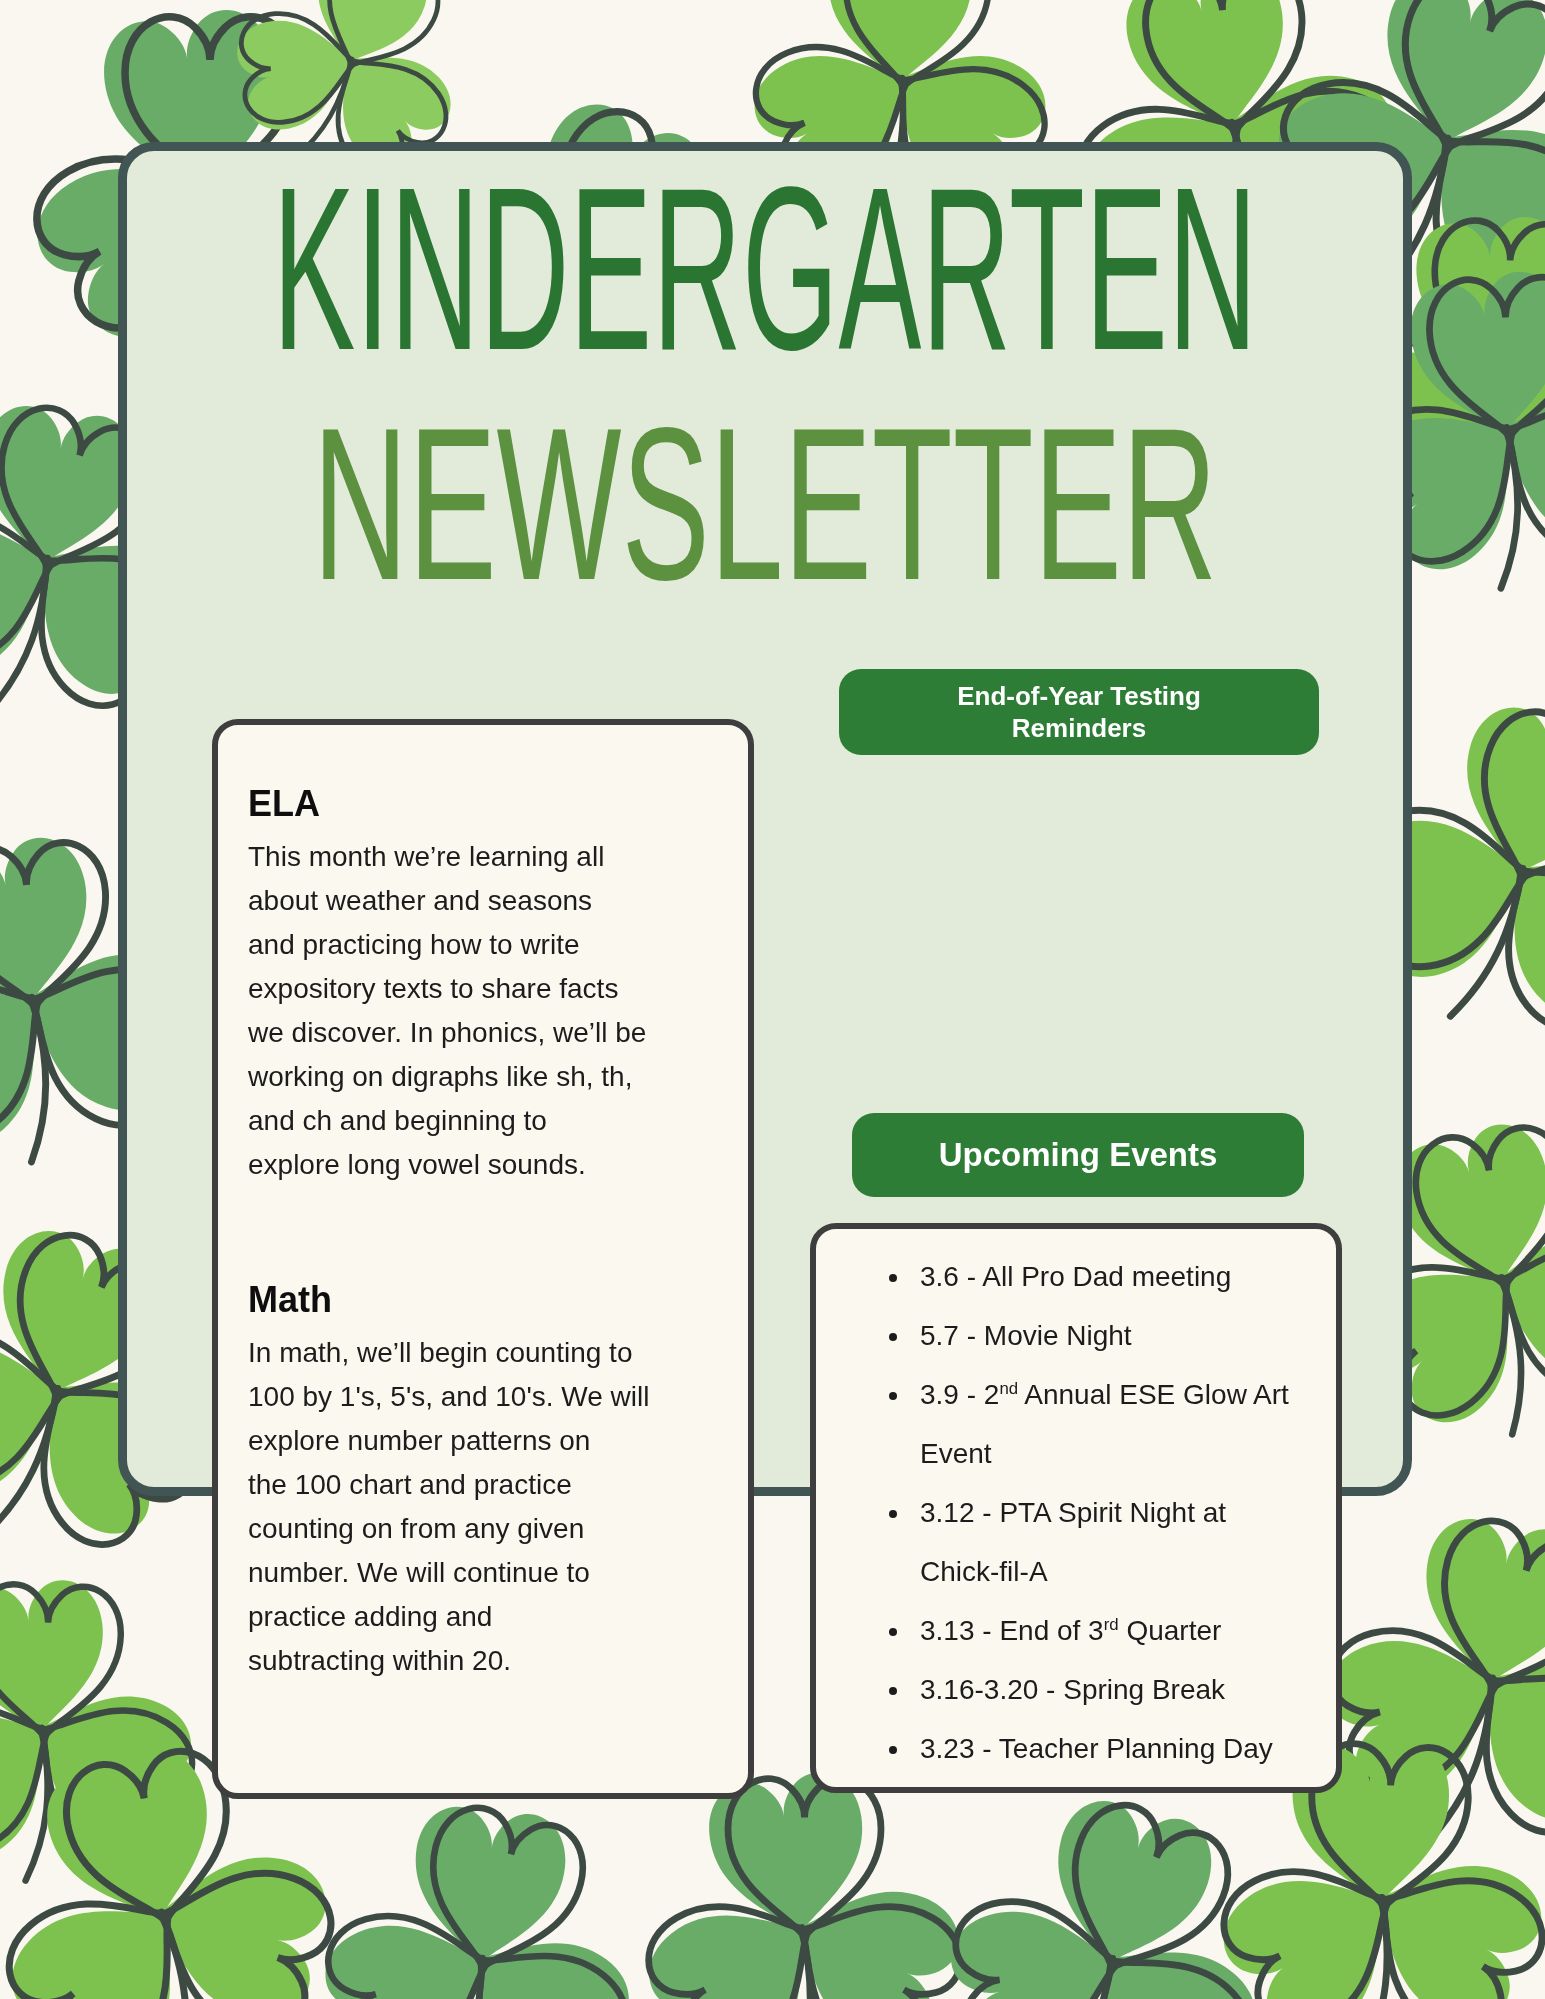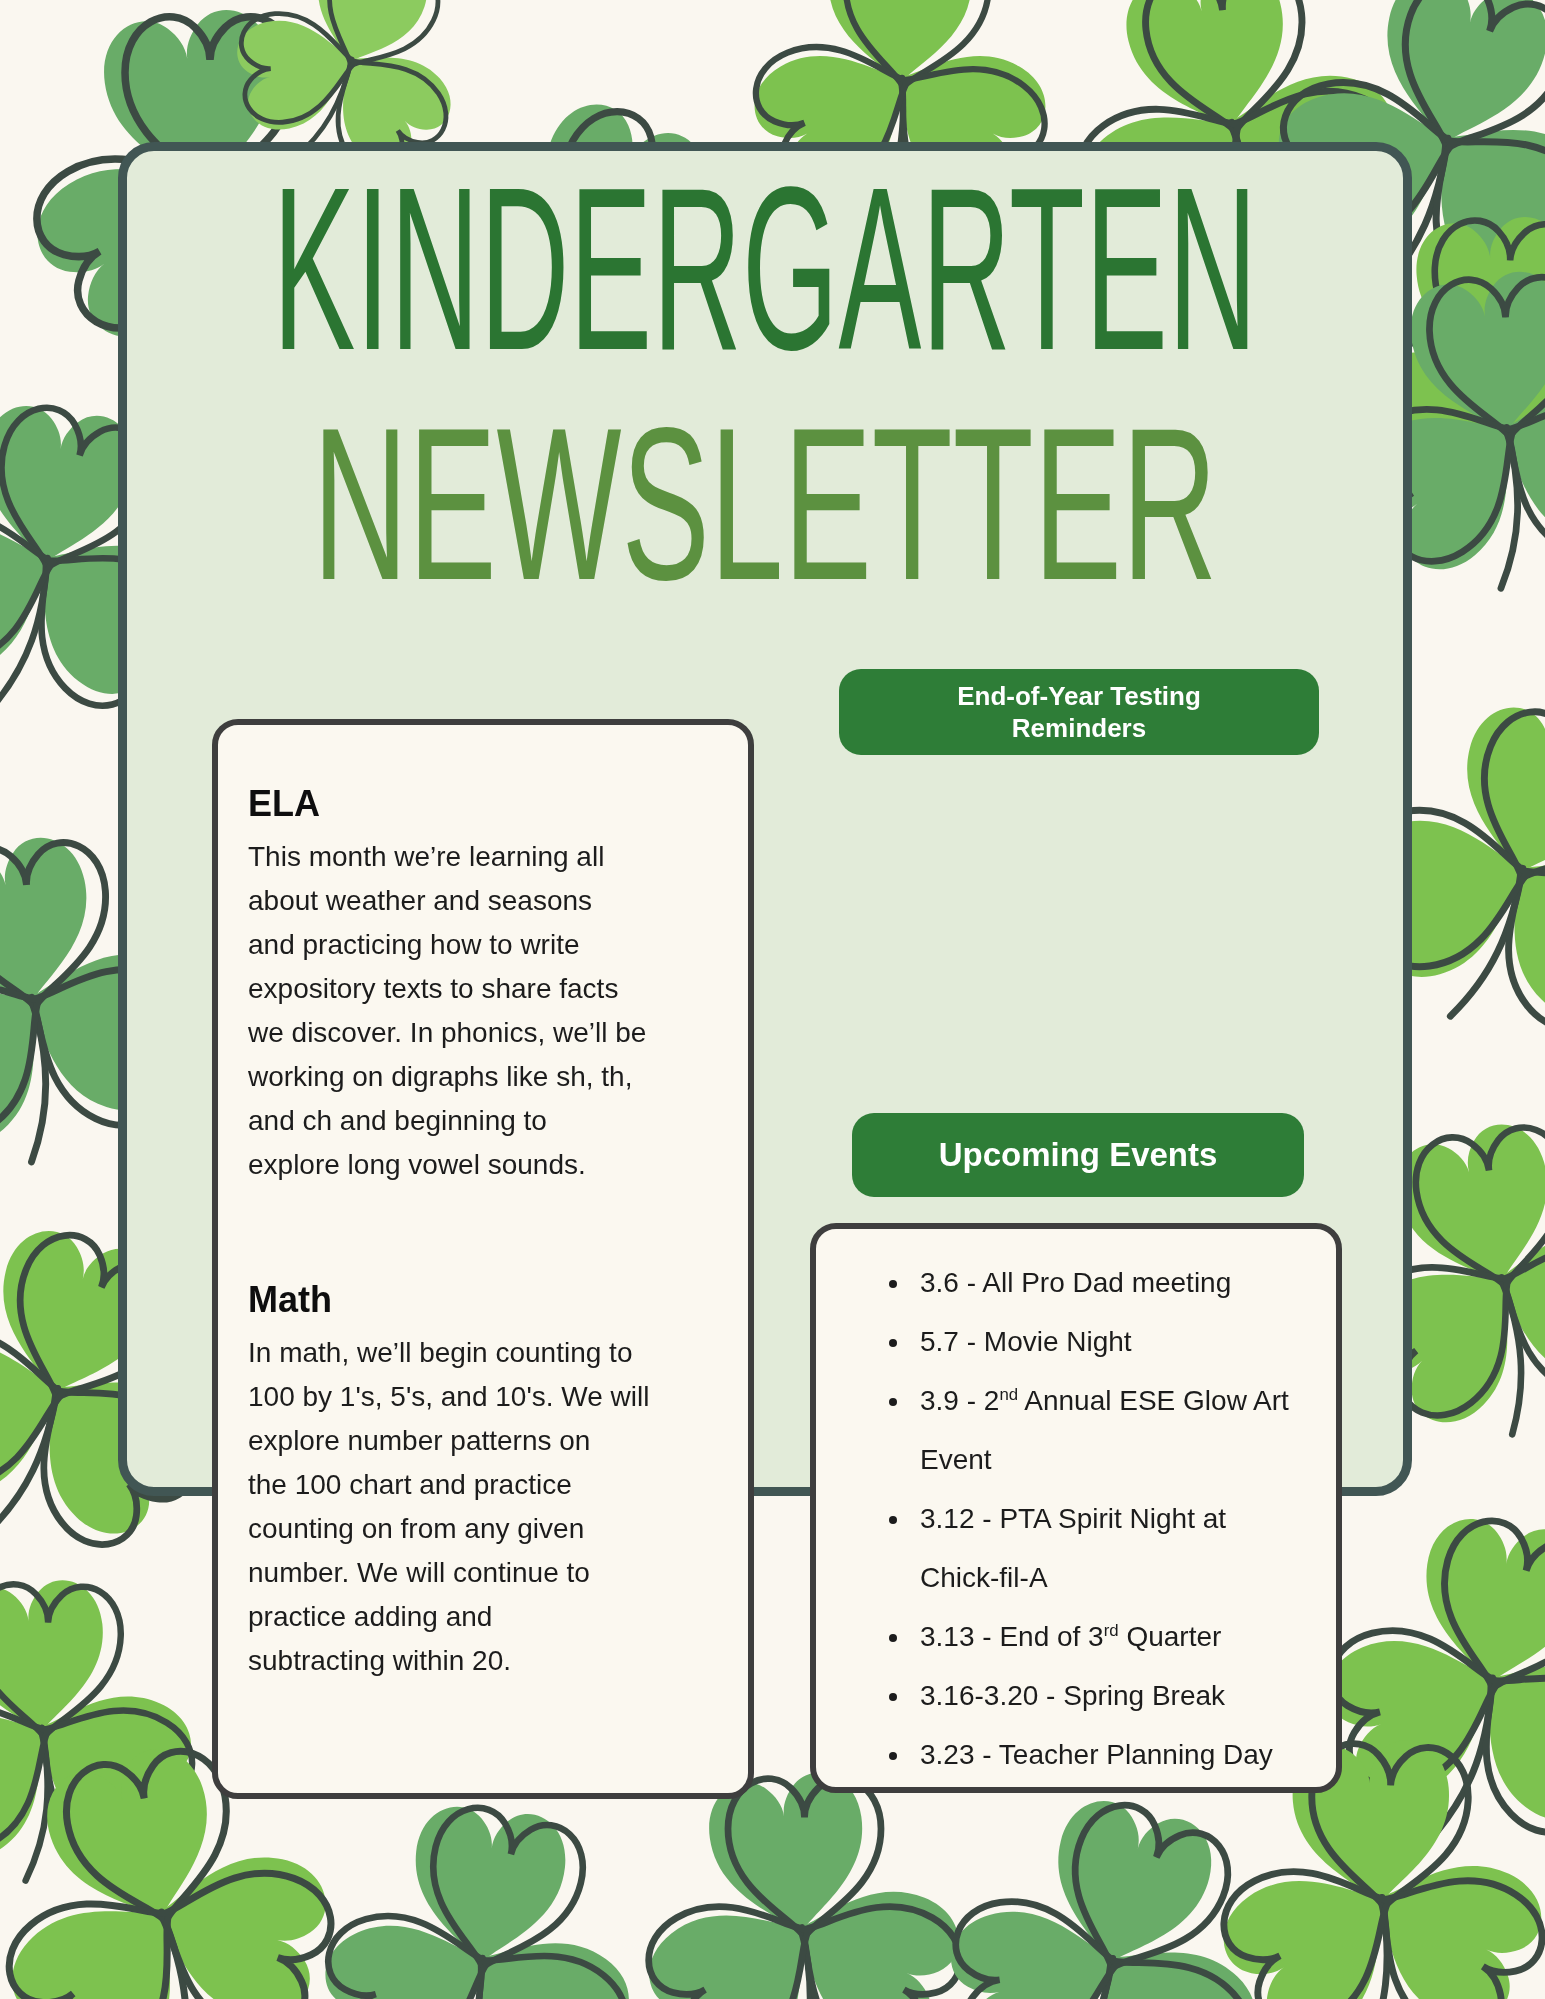--- a/index.html
+++ b/index.html
@@ -36,21 +36,21 @@
     font-weight:bold;z-index:4;box-sizing:border-box;}
   .pill-left{left:120px;top:520px;width:480px;height:80px;font-size:33px;}
   .pill-testing{left:712px;top:518px;width:480px;height:86px;font-size:26px;line-height:1.25;}
   .pill-testing .pill-inner{max-width:310px;}
   .pill-events{left:725px;top:962px;width:452px;height:84px;font-size:33px;}
 
   .cbox{position:absolute;background:var(--box-bg);border:6px solid var(--box-border);
     border-radius:26px;box-sizing:border-box;z-index:3;}
   .box-learning{left:85px;top:568px;width:542px;height:1080px;padding:58px 26px 0 30px;}
   .box-testing{left:683px;top:618px;width:532px;height:362px;padding:26px 28px 0 30px;}
-  .box-events{left:683px;top:1072px;width:532px;height:570px;padding:14px 18px 0 18px;}
+  .box-events{left:683px;top:1072px;width:532px;height:570px;padding:8px 18px 0 18px;}
 
   .sec-heading{font-size:36px;font-weight:bold;color:var(--heading-text);margin:0 0 10px 0;}
   .sec-heading.math{margin-top:92px;}
   .body-text{font-size:28px;line-height:44px;color:var(--body-text);margin:0;white-space:pre-line;}
   .box-testing .body-text{line-height:40px;}
 
   .events-list{margin:0;padding:10px 0 0 78px;list-style:disc;}
   .events-list li{font-size:28px;line-height:59px;color:var(--body-text);
     white-space:pre-line;padding-left:8px;}
   .events-list li sup{font-size:0.6em;line-height:0;vertical-align:super;}

